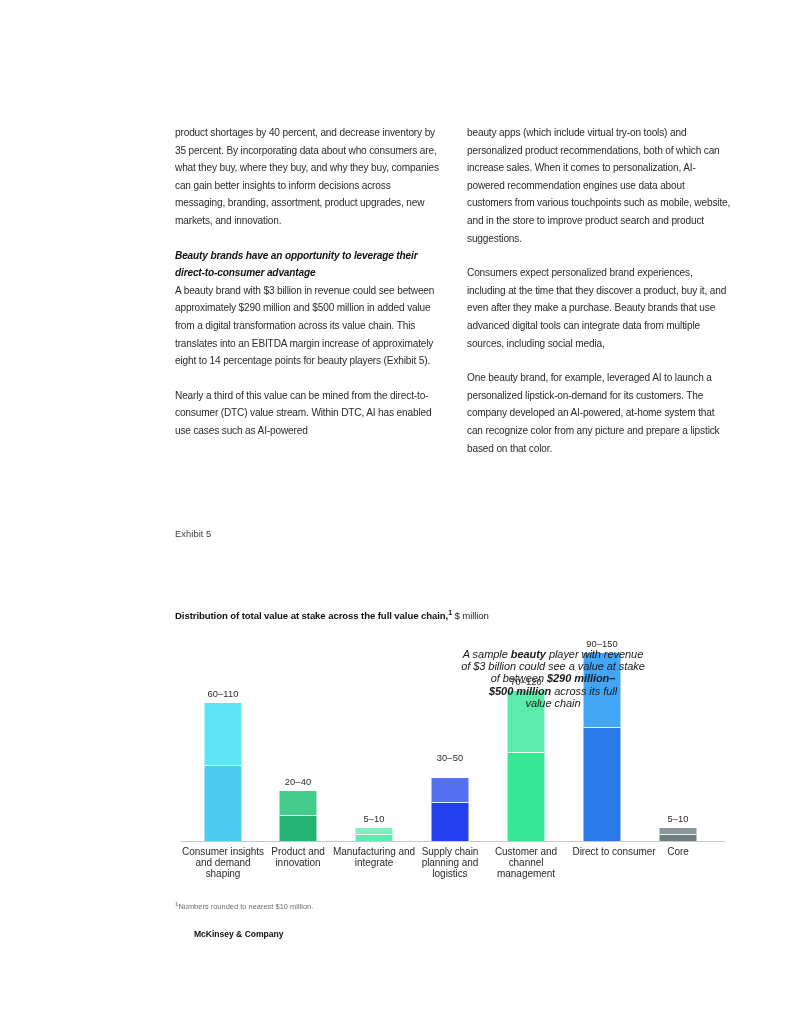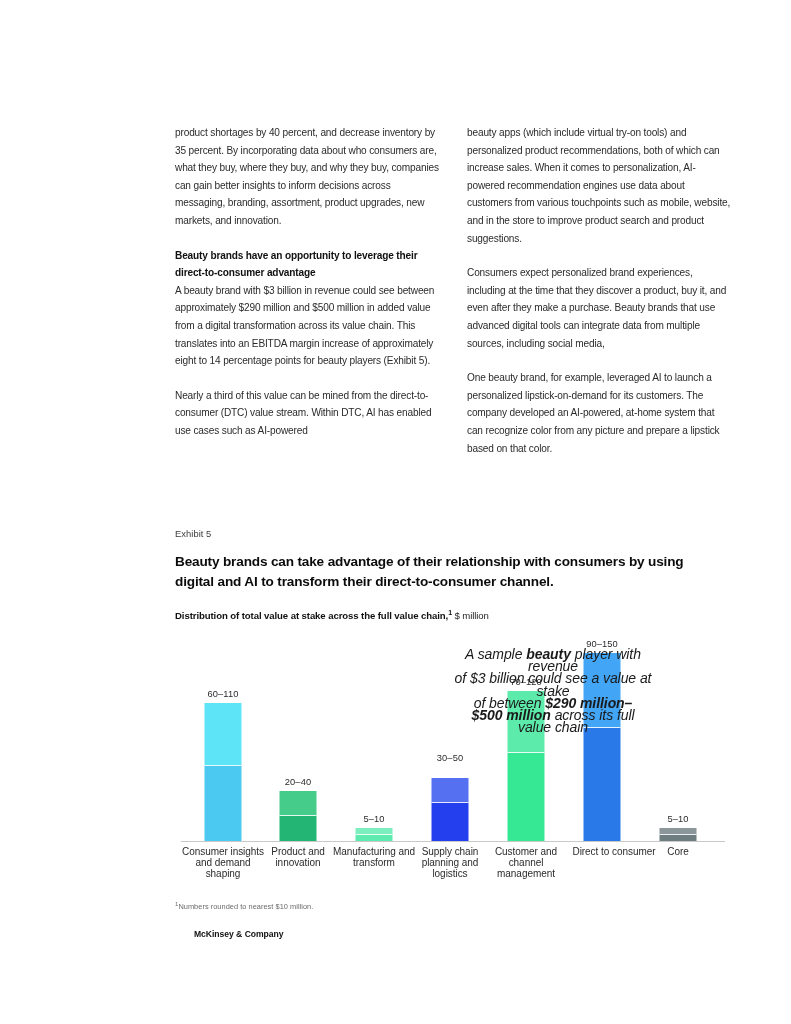--- a/index.html
+++ b/index.html
@@ -30,21 +30,21 @@
     margin-bottom: 17px;
   }
   .para:last-child { margin-bottom: 0; }
   .subhead {
     font-size: 10.1px;
     line-height: 17.6px;
     font-weight: bold;
     color: #111;
     letter-spacing: -0.015em;
   }
-  .tight { margin-bottom: 0; }
+  .tight { margin-bottom: 0; font-style: italic; }
 
   
   .exhibit-label {
     position: absolute;
     left: 175px; top: 528px;
     font-size: 9.4px;
     color: #3c3c3c;
     letter-spacing: 0.005em;
   }
   .exhibit-title {
@@ -131,21 +131,21 @@
     color: #2b2b2b;
     letter-spacing: -0.005em;
   }
 
   
   .annotation {
     position: absolute;
     left: 279px; top: 12px;
     width: 198px;
     text-align: center;
-    font-size: 14px;
+    font-size: 11px;
     line-height: 12.2px;
     font-style: italic;
     color: #1a1a1a;
     letter-spacing: -0.005em;
   }
   .annotation b { font-weight: bold; font-style: italic; }
 
   
   .footnote {
     position: absolute;
@@ -198,21 +198,20 @@
       <p class="para">Nearly a third of this value can be mined from the direct-to-consumer (DTC) value stream. Within DTC, AI has enabled use cases such as AI-powered</p>
     </div>
     <div class="col right">
       <p class="para">beauty apps (which include virtual try-on tools) and personalized product recommendations, both of which can increase sales. When it comes to personalization, AI-powered recommendation engines use data about customers from various touchpoints such as mobile, website, and in the store to improve product search and product suggestions.</p>
       <p class="para">Consumers expect personalized brand experiences, including at the time that they discover a product, buy it, and even after they make a purchase. Beauty brands that use advanced digital tools can integrate data from multiple sources, including social media,</p>
       <p class="para">One beauty brand, for example, leveraged AI to launch a personalized lipstick-on-demand for its customers. The company developed an AI-powered, at-home system that can recognize color from any picture and prepare a lipstick based on that color.</p>
     </div>
   </div>
 
   <div class="exhibit-label">Exhibit 5</div>
-  <div class="exhibit-title">Beauty brands can take advantage of their relationship with consumers by using digital and AI to transform their direct-to-consumer channel.</div>
 
   <div class="chart-subtitle">
     <span>Distribution of total value at stake across the full value chain,</span><span class="sup">1</span><span class="unit">&nbsp;</span><span class="unit">$ million</span>
   </div>
 
   <div class="chart">
     <div class="plot">
       <div class="axis-line"></div>
       <div id="bars">
           <div class="bar-group" style="left: 9px;">
@@ -269,21 +268,21 @@
           <div><span>A sample </span><b>beauty</b><span> player with revenue</span></div>
           <div><span>of $3 billion could see a value at stake</span></div>
           <div><span>of between </span><b>$290 million–</b></div>
           <div><b>$500 million</b><span> across its full</span></div>
           <div><span>value chain</span></div>
         </div>
     </div>
     <div class="xlabels" id="xlabels">
         <div class="xlabel" style="left: 2px;">Consumer insights and demand shaping</div>
         <div class="xlabel" style="left: 77px;">Product and innovation</div>
-        <div class="xlabel" style="left: 153px;">Manufacturing and transform</div>
+        <div class="xlabel" style="left: 153px;">Manufacturing and integrate</div>
         <div class="xlabel" style="left: 229px;">Supply chain planning and logistics</div>
         <div class="xlabel" style="left: 305px;">Customer and channel management</div>
         <div class="xlabel" style="left: 393px;">Direct to consumer</div>
         <div class="xlabel" style="left: 457px;">Core</div>
       </div>
   </div>
 
   <div class="footnote">
     <span class="sup">1</span><span>Numbers rounded to nearest $10 million.</span>
   </div>

